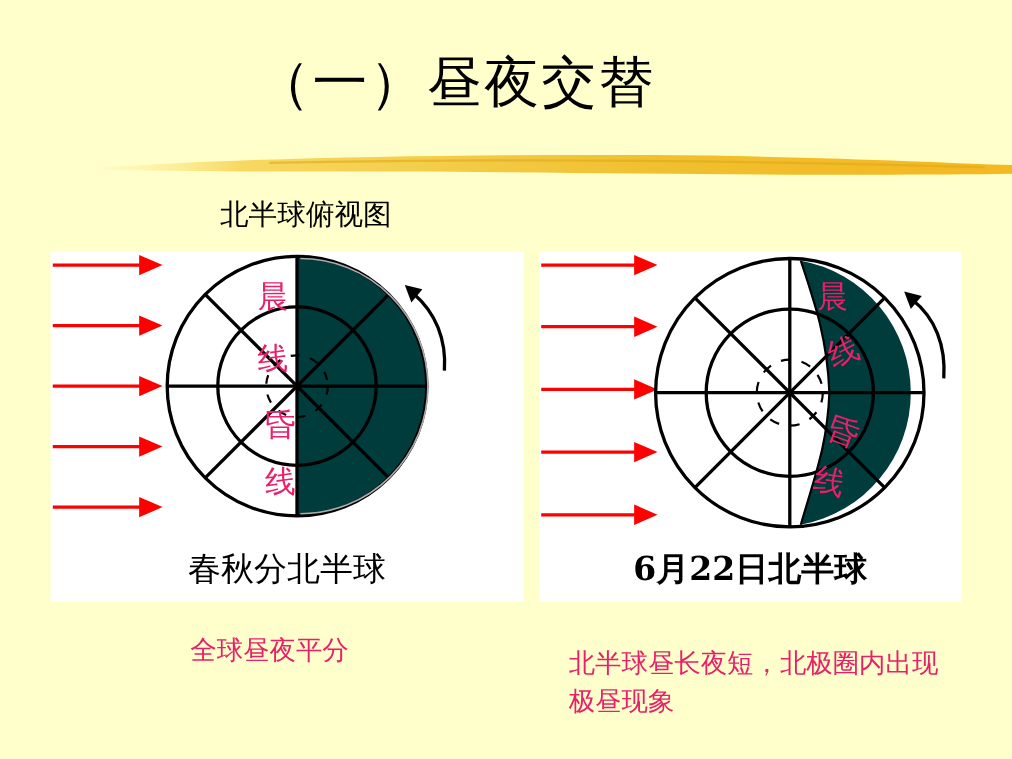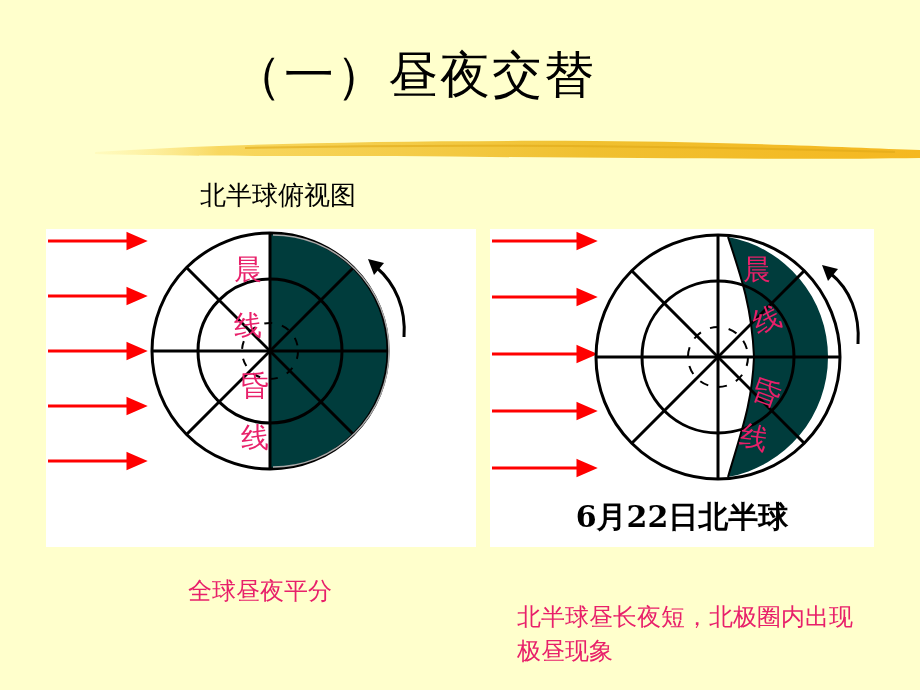--- a/index.html
+++ b/index.html
@@ -8,22 +8,22 @@
   .brush{position:absolute;left:95px;top:136px;width:825px;height:28px;}
   .subtitle{position:absolute;left:200px;top:178px;font-size:26px;font-weight:normal;color:#000;font-family:"DejaVu Sans",sans-serif;}
   .panel{position:absolute;background:#ffffff;}
   .p1{left:46px;top:229px;width:430px;height:318px;}
   .p2{left:490px;top:229px;width:384px;height:318px;}
   .panel svg{position:absolute;left:0;top:0;}
   .caption{position:absolute;width:100%;text-align:center;font-size:30px;color:#000;font-family:"DejaVu Serif",serif;}
   .p1 .caption{top:268px;}
   .p2 .caption{top:268px;font-weight:bold;text-align:center;}
   .note{position:absolute;color:#e8206a;font-size:24px;font-family:"DejaVu Sans",sans-serif;line-height:34px;}
-  .n1{left:188px;top:574px;}
-  .n2{left:517px;top:586px;width:350px;margin-top:14px;}
+  .n1{left:173px;top:574px;}
+  .n2{left:517px;top:586px;width:350px;}
   .lbl{position:absolute;color:#e8206a;font-size:28px;font-family:"DejaVu Sans",sans-serif;}
 </style>
 </head>
 <body>
 
 <div class="title">（一）昼夜交替</div>
 
 <svg class="brush" viewBox="0 0 825 28" preserveAspectRatio="none">
   <defs>
     <linearGradient id="bg1" x1="0" x2="1" y1="0" y2="0">
@@ -66,20 +66,21 @@
       <path d="M227 6 A116 116 0 0 1 227 238"></path>
     </g>
     <circle cx="224" cy="122" r="28" stroke="#000" stroke-width="2" stroke-dasharray="8 10" fill="none"></circle>
     <path d="M358 108 C360 80 350 55 330 38" stroke="#000" stroke-width="3" fill="none"></path>
     <polygon points="322,30 338,34 328,46" fill="#000"></polygon>
   </svg>
   <div class="lbl" style="left:188px;top:22px;">晨</div>
   <div class="lbl" style="left:188px;top:78px;">线</div>
   <div class="lbl" style="left:195px;top:138px;">昏</div>
   <div class="lbl" style="left:195px;top:190px;">线</div>
+  <div class="caption">春秋分北半球</div>
 </div>
 
 <div class="panel p2">
   <svg width="384" height="318" viewBox="0 0 384 318">
     <g stroke="#ff0000" stroke-width="3" fill="#ff0000">
       <line x1="2" y1="12" x2="88" y2="12"></line>
         <polygon points="88,5 104,12 88,19"></polygon>
       <line x1="2" y1="68" x2="88" y2="68"></line>
         <polygon points="88,61 104,68 88,75"></polygon>
       <line x1="2" y1="125" x2="88" y2="125"></line>

